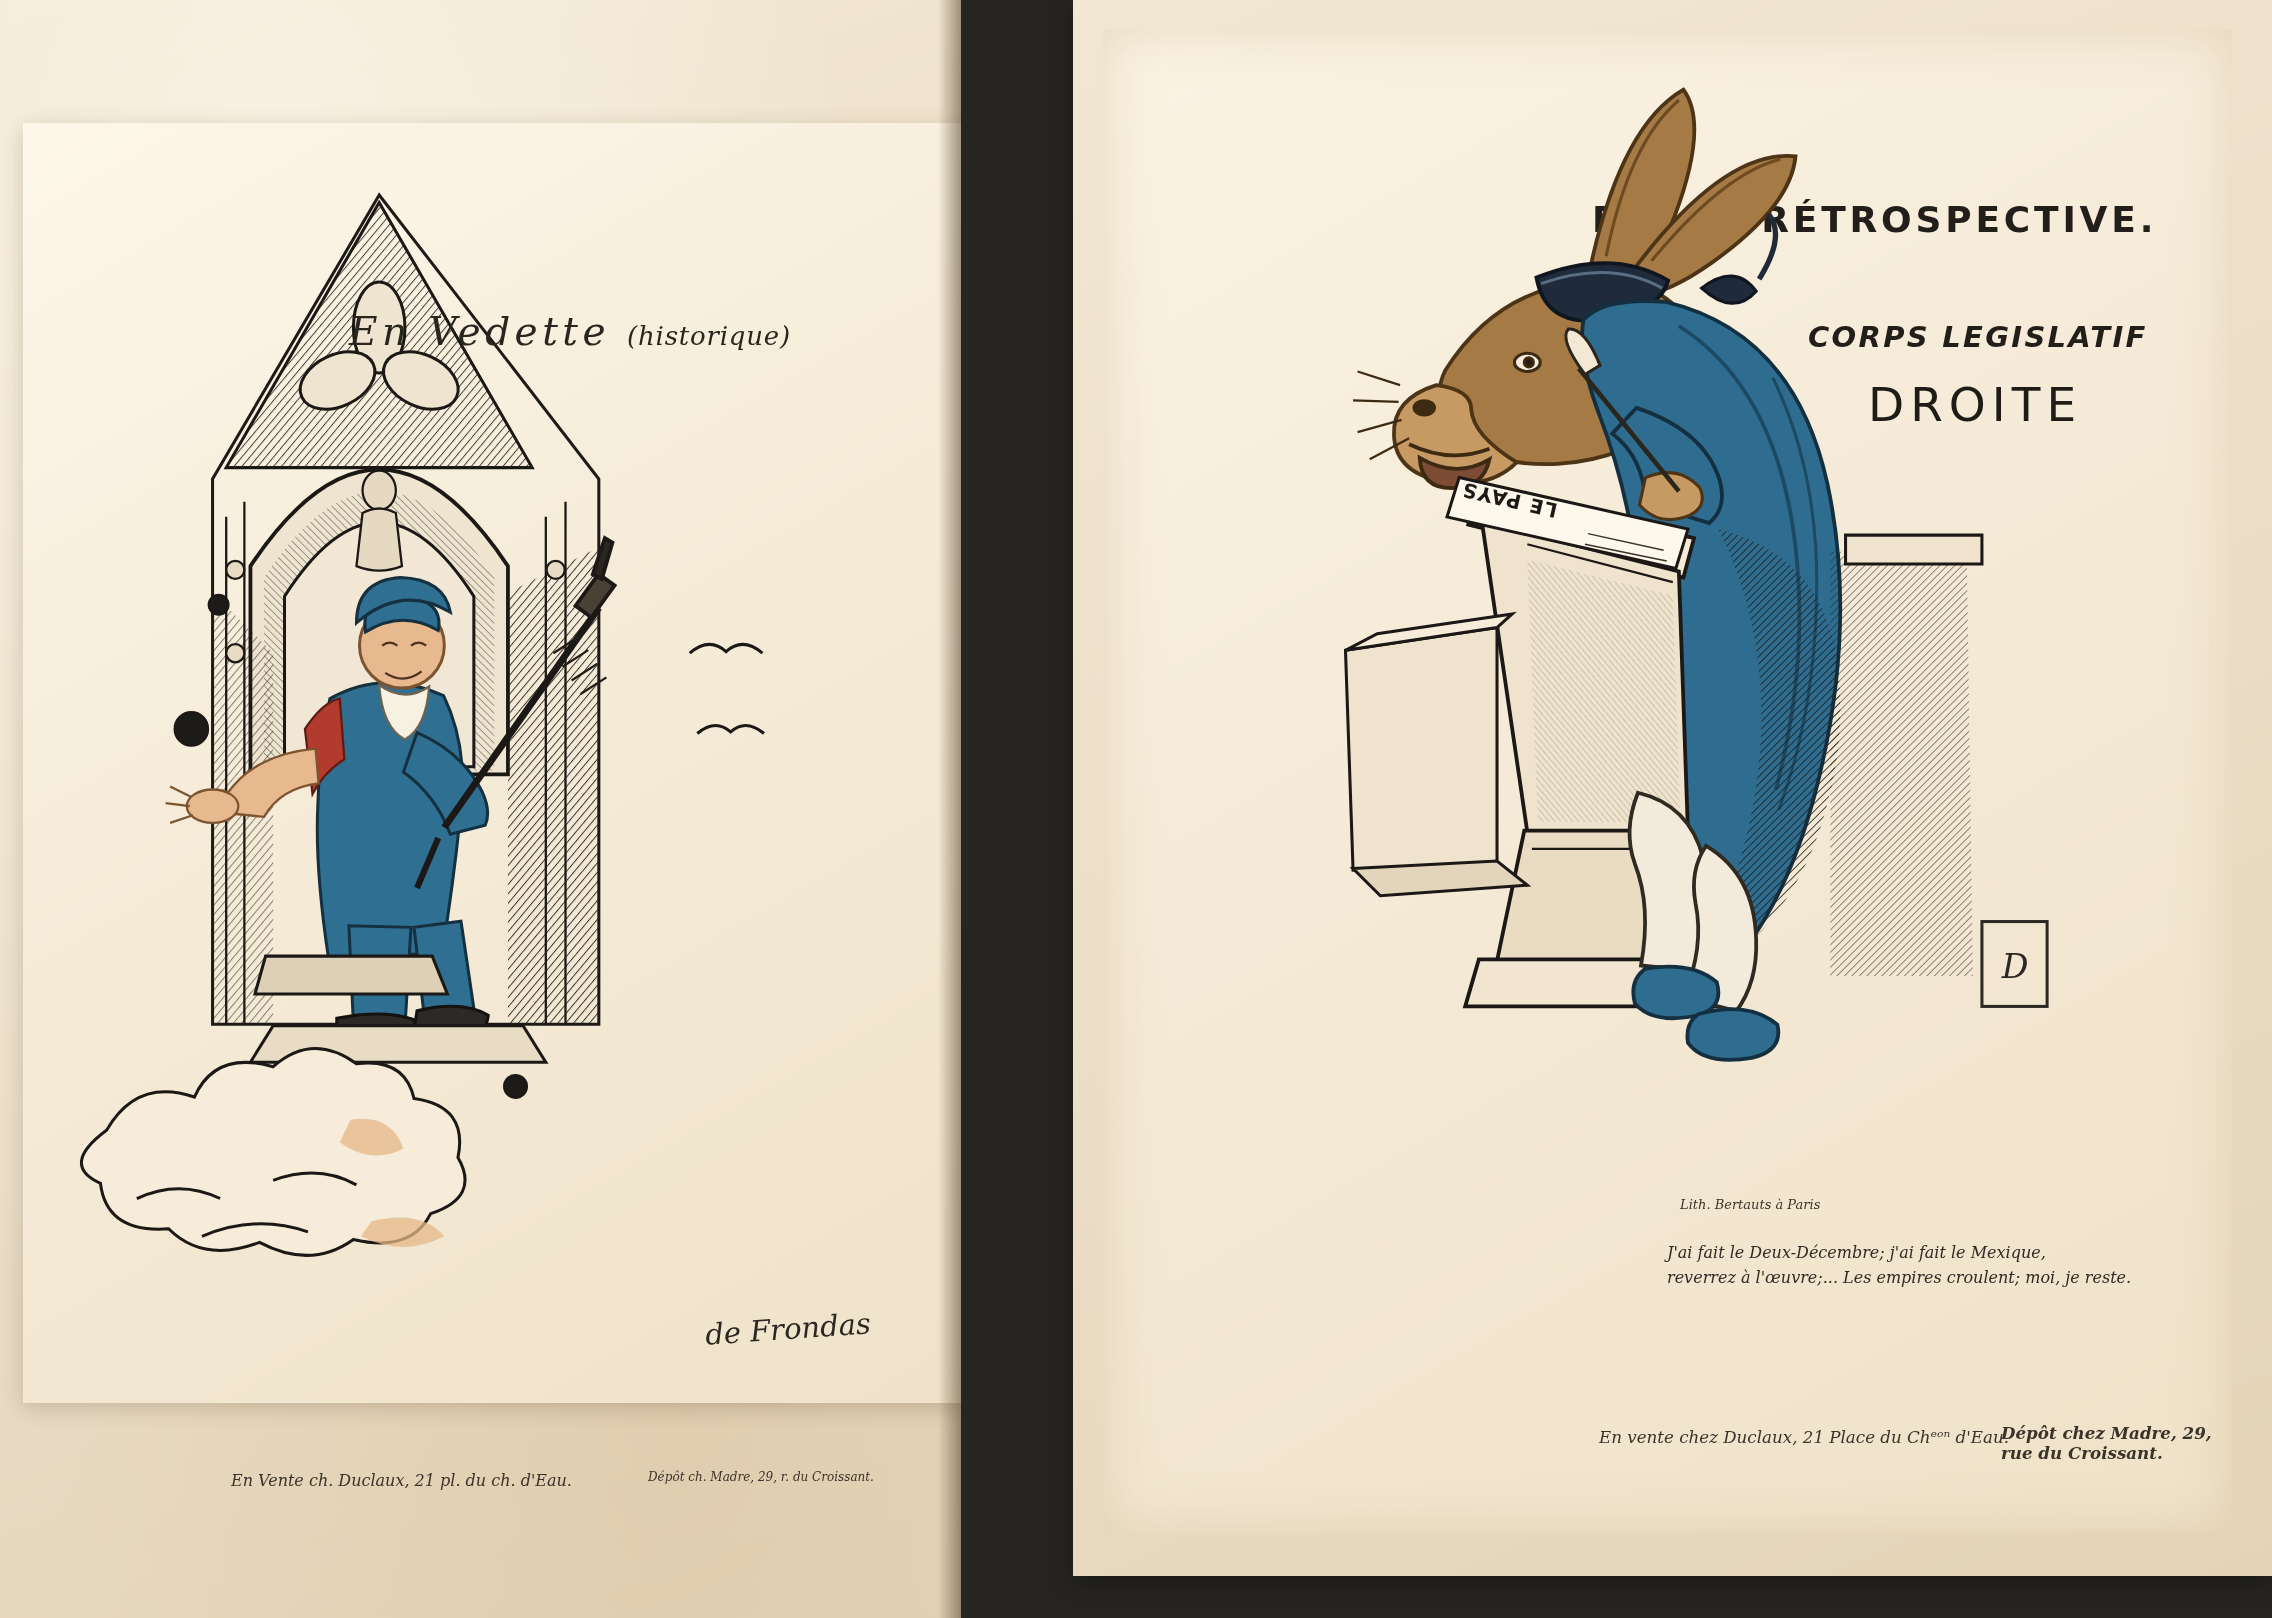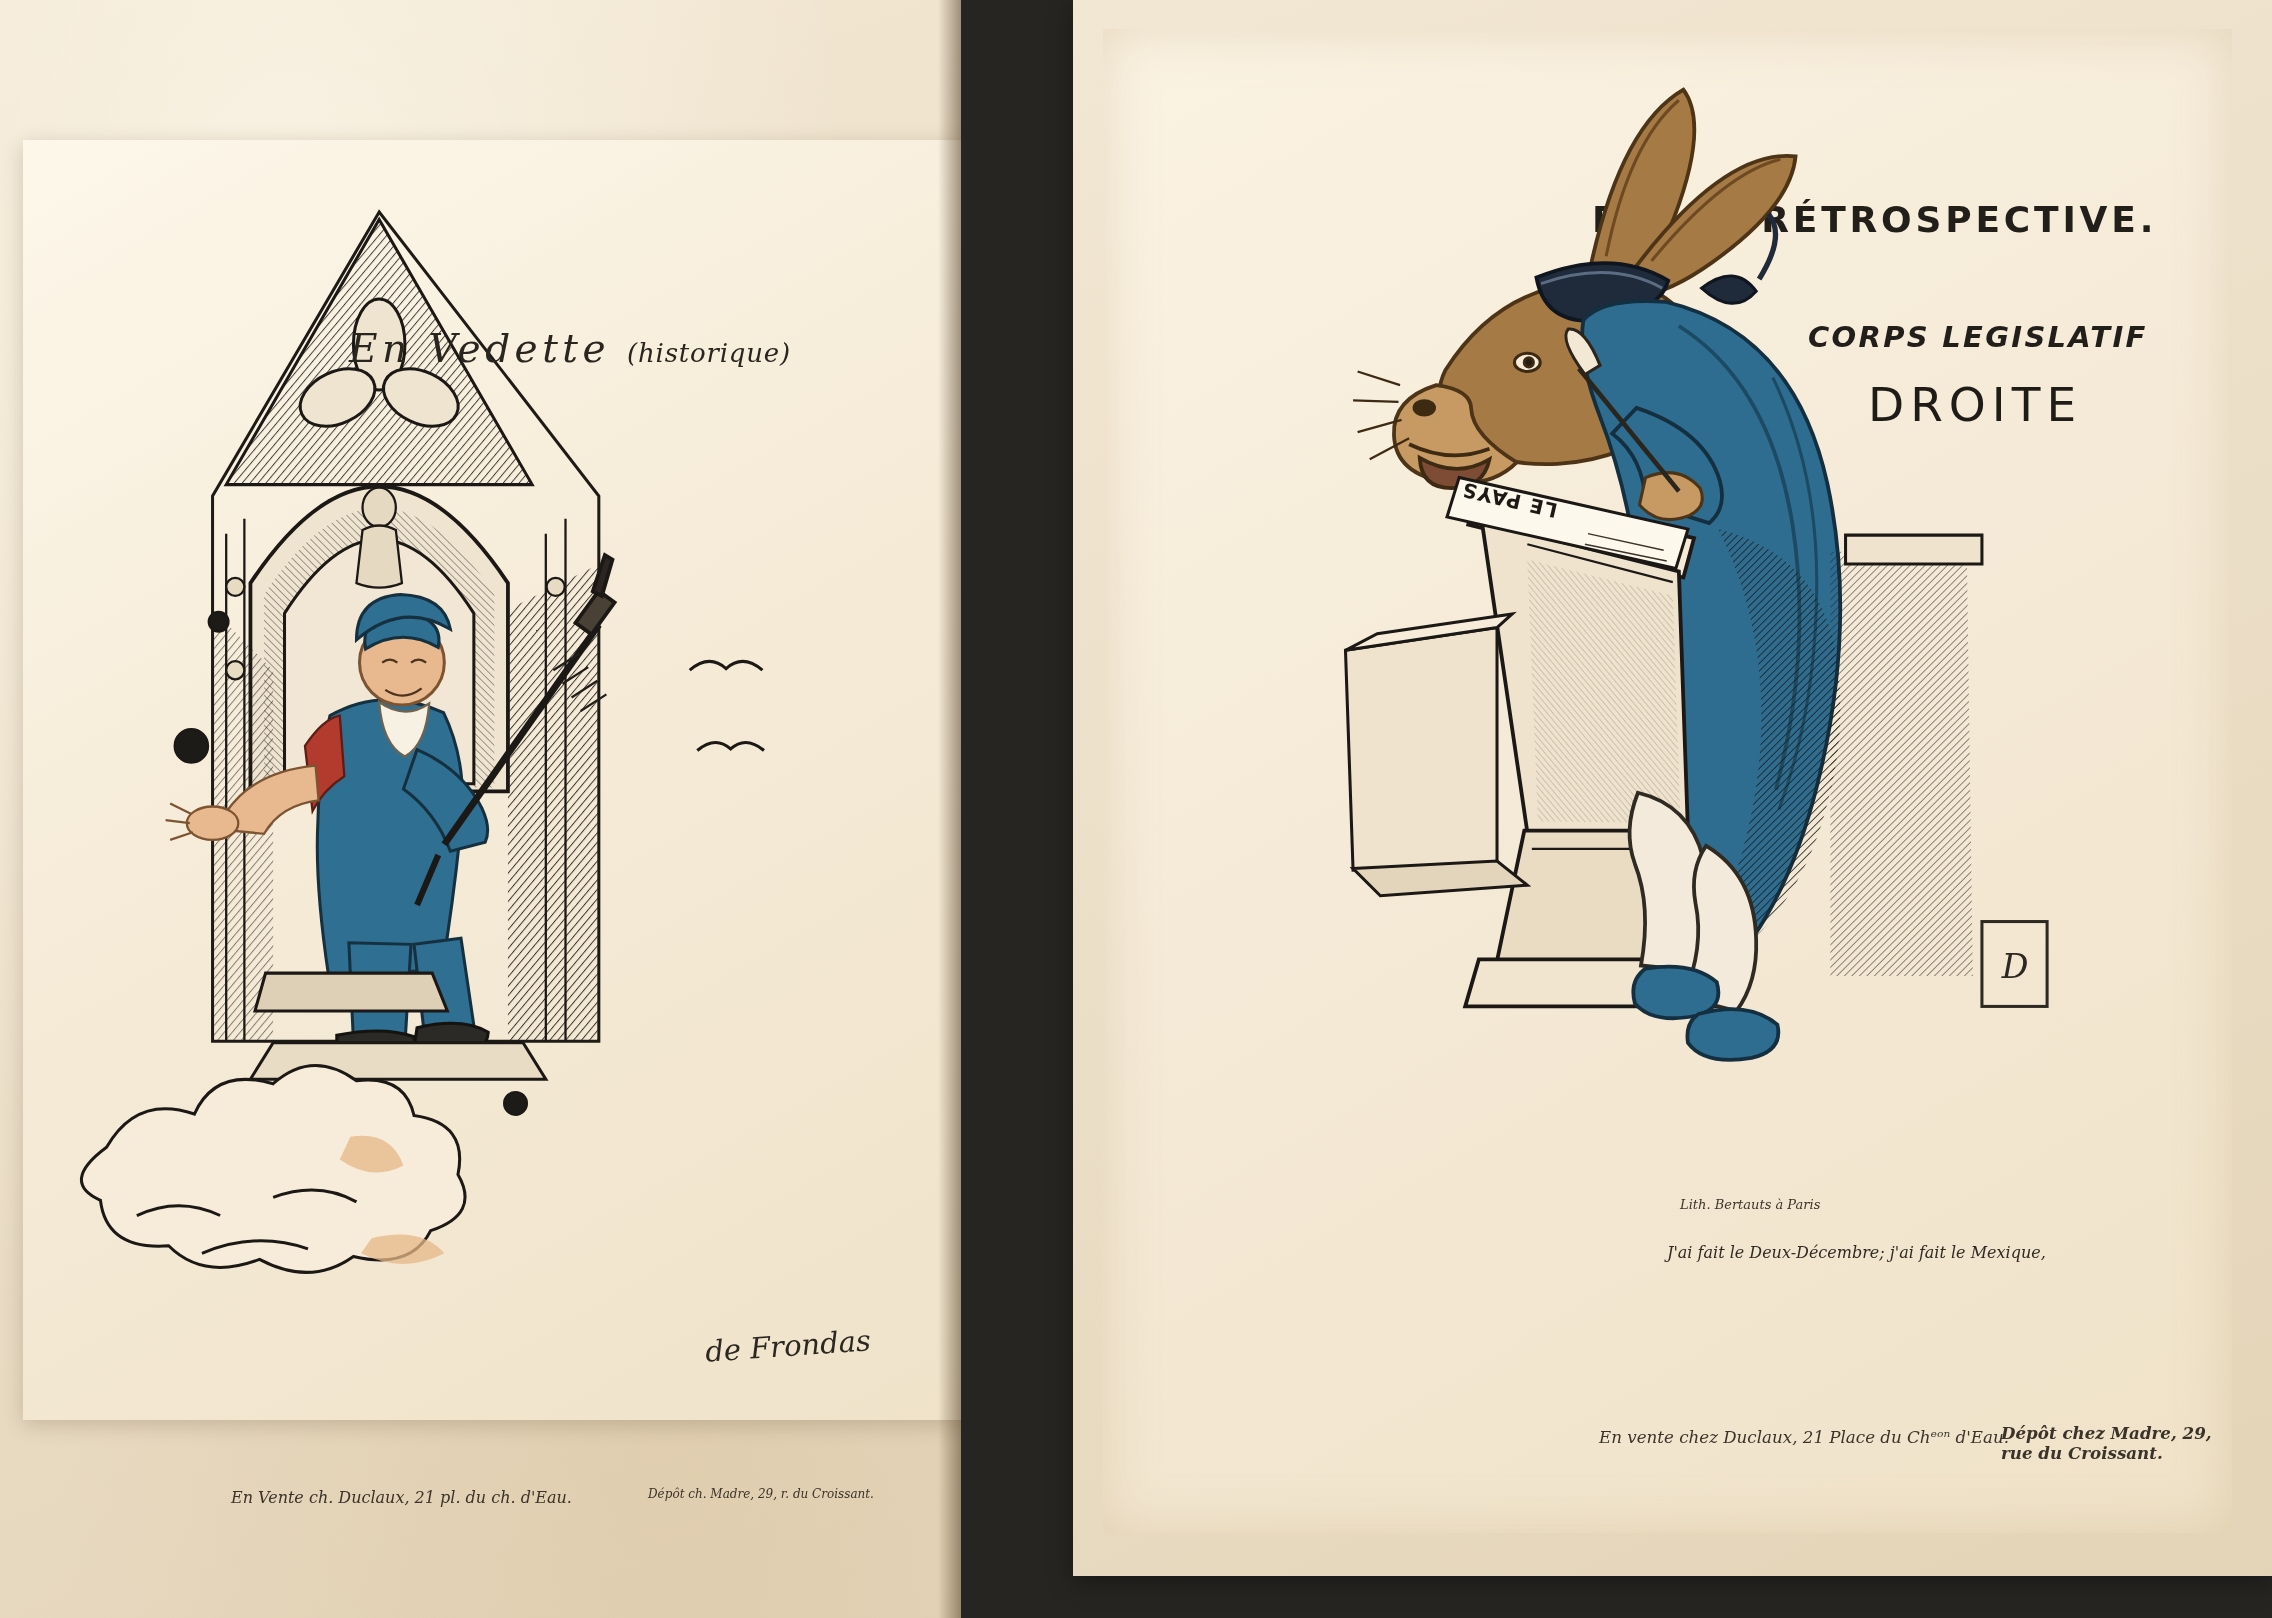--- a/index.html
+++ b/index.html
@@ -40,21 +40,21 @@
   }
   .left-panel .torn-edge {
     position: absolute;
     right: 0; top: 0;
     width: 23px; height: 100%;
     background: linear-gradient(90deg, rgba(120,100,70,0) 0%, rgba(90,72,48,0.55) 100%);
   }
   .left-sheet {
     position: absolute;
     left: 23px;
-    top: 140px;
+    top: 123px;
     width: 1009px;
     height: 1280px;
     background: linear-gradient(150deg, #fdf7ea 0%, #f6ecd9 40%, #efe2c9 100%);
     box-shadow: 0 4.5px 19.7px rgba(60,40,20,0.20);
   }
 
   
   .right-panel {
     position: absolute;
     left: 961px;
@@ -446,20 +446,21 @@
           <g stroke="#2c2822" stroke-width="4" fill="none">
             <rect x="1160" y="1178" width="86" height="112"></rect>
           </g>
           <text x="1186" y="1252" style="font-family:'DejaVu Serif',serif;font-style:italic;font-size:44px;fill:#2c2822;">D</text>
         </svg>
 
         <div class="handwritten printer-line">Lith. Bertauts à Paris</div>
 
         <div class="handwritten caption-right">
           <div>J'ai fait le Deux-Décembre; j'ai fait le Mexique,</div>
+          <div>reverrez à l'œuvre;... Les empires croulent; moi, je reste.</div>
         </div>
 
         <div class="handwritten footer-right-a">En vente chez Duclaux, 21 Place du Chᵉᵒⁿ d'Eau.</div>
         <div class="handwritten footer-right-b">Dépôt chez Madre, 29, rue du Croissant.</div>
 
       </div>
     </div>
   </div>
 
 </div>

